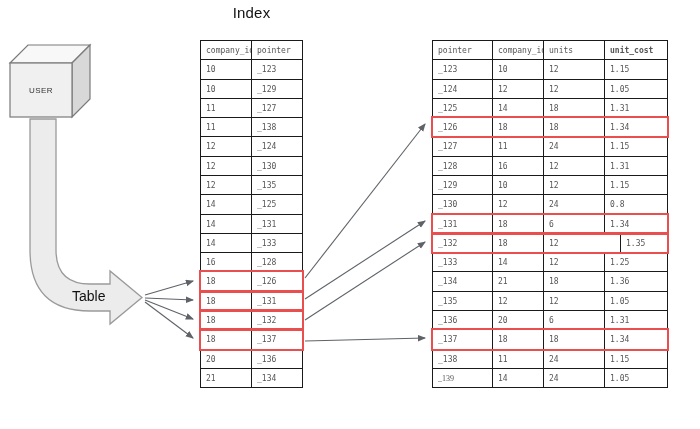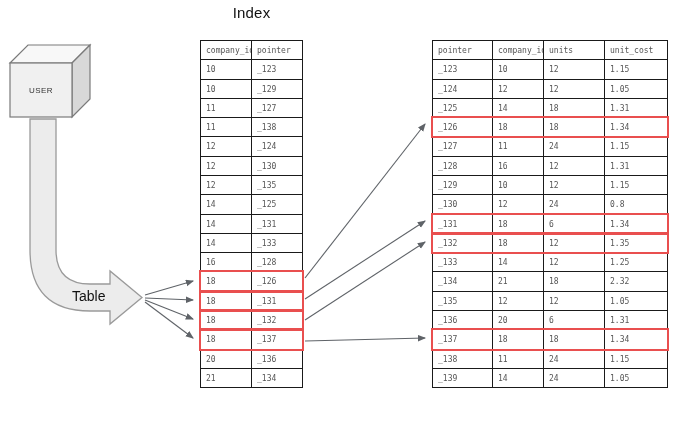--- a/index.html
+++ b/index.html
@@ -136,21 +136,21 @@
       <div class="trow">
         <div class="tcell" style="width: 50px;">21</div>
         <div class="tcell" style="flex: 1 1 0%;">_134</div>
       </div>
     </div>
   <div class="dtable" id="main-table">
       <div class="trow">
         <div class="tcell" style="width: 59px;">pointer</div>
         <div class="tcell" style="width: 51px;">company_id</div>
         <div class="tcell" style="width: 61px;">units</div>
-        <div class="tcell" style="flex: 1 1 0%;">unit_cost</div>
+        <div class="tcell" style="flex: 1 1 0%; font-weight: bold;">unit_cost</div>
       </div>
       <div class="trow">
         <div class="tcell" style="width: 59px;">_123</div>
         <div class="tcell" style="width: 51px;">10</div>
         <div class="tcell" style="width: 61px;">12</div>
         <div class="tcell" style="flex: 1 1 0%;">1.15</div>
       </div>
       <div class="trow">
         <div class="tcell" style="width: 59px;">_124</div>
         <div class="tcell" style="width: 51px;">12</div>
@@ -196,33 +196,33 @@
       <div class="trow hl">
         <div class="tcell" style="width: 59px;">_131</div>
         <div class="tcell" style="width: 51px;">18</div>
         <div class="tcell" style="width: 61px;">6</div>
         <div class="tcell" style="flex: 1 1 0%;">1.34</div>
       </div>
       <div class="trow hl">
         <div class="tcell" style="width: 59px;">_132</div>
         <div class="tcell" style="width: 51px;">18</div>
         <div class="tcell" style="width: 61px;">12</div>
-        <div class="tcell" style="flex: 1 1 0%;">1.35</div>
+        <div class="tcell" style="flex: 1 1 0%; margin-left: 16px;">1.35</div>
       </div>
       <div class="trow">
         <div class="tcell" style="width: 59px;">_133</div>
         <div class="tcell" style="width: 51px;">14</div>
         <div class="tcell" style="width: 61px;">12</div>
         <div class="tcell" style="flex: 1 1 0%;">1.25</div>
       </div>
       <div class="trow">
         <div class="tcell" style="width: 59px;">_134</div>
         <div class="tcell" style="width: 51px;">21</div>
         <div class="tcell" style="width: 61px;">18</div>
-        <div class="tcell" style="flex: 1 1 0%;">2.32</div>
+        <div class="tcell" style="flex: 1 1 0%;">1.36</div>
       </div>
       <div class="trow">
         <div class="tcell" style="width: 59px;">_135</div>
         <div class="tcell" style="width: 51px;">12</div>
         <div class="tcell" style="width: 61px;">12</div>
         <div class="tcell" style="flex: 1 1 0%;">1.05</div>
       </div>
       <div class="trow">
         <div class="tcell" style="width: 59px;">_136</div>
         <div class="tcell" style="width: 51px;">20</div>
@@ -235,20 +235,20 @@
         <div class="tcell" style="width: 61px;">18</div>
         <div class="tcell" style="flex: 1 1 0%;">1.34</div>
       </div>
       <div class="trow">
         <div class="tcell" style="width: 59px;">_138</div>
         <div class="tcell" style="width: 51px;">11</div>
         <div class="tcell" style="width: 61px;">24</div>
         <div class="tcell" style="flex: 1 1 0%;">1.15</div>
       </div>
       <div class="trow">
-        <div class="tcell" style="width: 59px;">_139</div>
+        <div class="tcell" style="width: 59px; font-family: Liberation Serif, serif;">_139</div>
         <div class="tcell" style="width: 51px;">14</div>
         <div class="tcell" style="width: 61px;">24</div>
         <div class="tcell" style="flex: 1 1 0%;">1.05</div>
       </div>
     </div>
 
 </div>
 
 </body></html>

